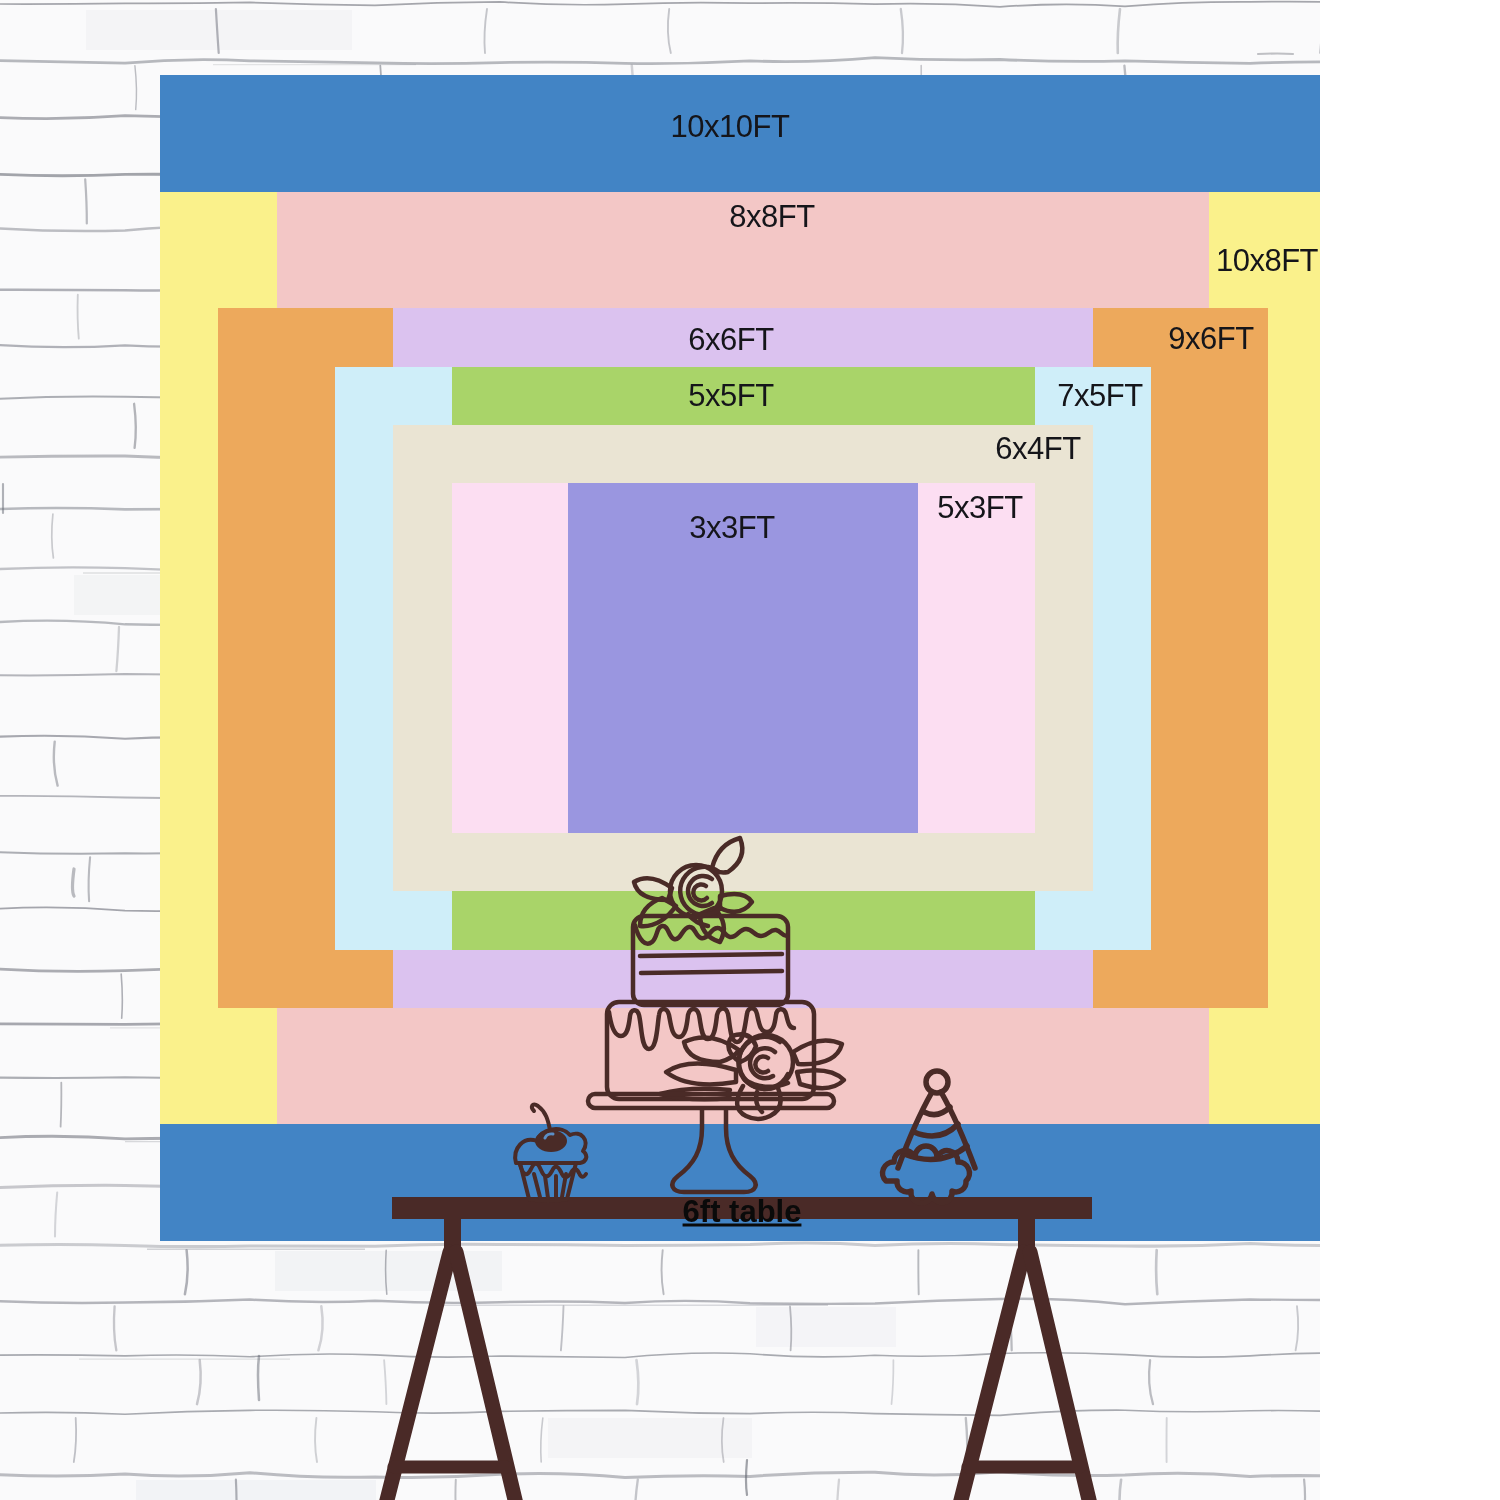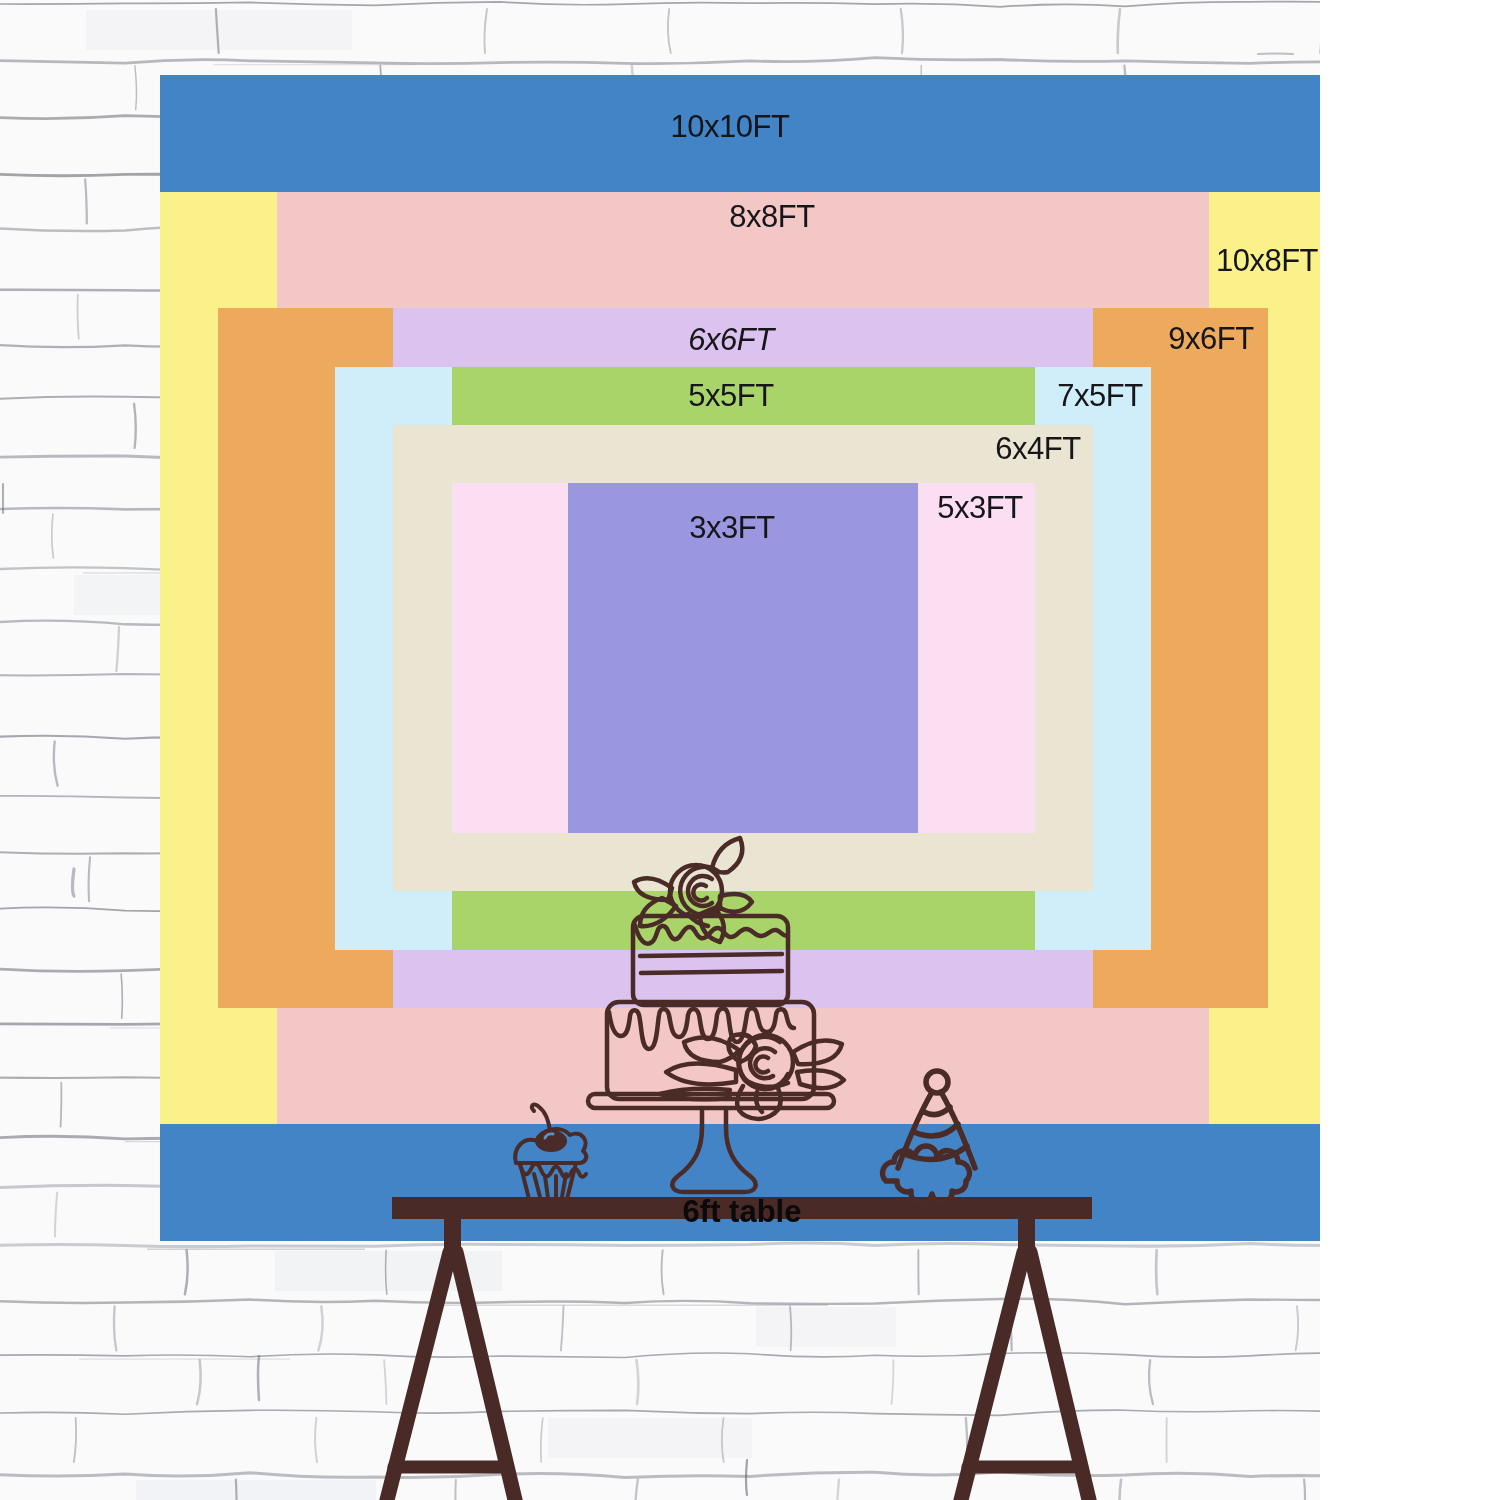--- a/index.html
+++ b/index.html
@@ -297,21 +297,21 @@
       <div class="bd-rect" style="left: 451.5px; top: 366.5px; width: 583px; height: 583px; background: rgb(169, 212, 105);"></div>
       <div class="bd-rect" style="left: 393.2px; top: 424.8px; width: 699.6px; height: 466.4px; background: rgb(234, 228, 211);"></div>
       <div class="bd-rect" style="left: 451.5px; top: 483.1px; width: 583px; height: 349.8px; background: rgb(252, 222, 242);"></div>
       <div class="bd-rect" style="left: 568.1px; top: 483.1px; width: 349.8px; height: 349.8px; background: rgb(154, 150, 224);"></div>
     </div>
   <div id="labels">
       <div class="size-label" style="left: 730px; top: 126px; color: rgb(21, 21, 26);">10x10FT</div>
       <div class="size-label" style="left: 1267px; top: 216px; color: rgb(21, 21, 26); margin-top: 44px;">10x8FT</div>
       <div class="size-label" style="left: 732px; top: 216px; color: rgb(21, 21, 26); margin-left: 40px;">8x8FT</div>
       <div class="size-label" style="left: 1211px; top: 338px; color: rgb(21, 21, 26);">9x6FT</div>
-      <div class="size-label" style="left: 731px; top: 339px; color: rgb(21, 21, 26); font-style: italic;">6x6FT</div>
+      <div class="size-label" style="left: 731px; top: 339px; color: rgb(21, 21, 26);">6x6FT</div>
       <div class="size-label" style="left: 1100px; top: 395px; color: rgb(21, 21, 26);">7x5FT</div>
       <div class="size-label" style="left: 731px; top: 395px; color: rgb(21, 21, 26);">5x5FT</div>
       <div class="size-label" style="left: 1038px; top: 448px; color: rgb(21, 21, 26); text-align: right;">6x4FT</div>
       <div class="size-label" style="left: 980px; top: 507px; color: rgb(21, 21, 26);">5x3FT</div>
       <div class="size-label" style="left: 732px; top: 507px; color: rgb(21, 21, 26); margin-top: 20px;">3x3FT</div>
     </div>
 
   <svg id="scene" viewBox="0 0 1500 1500">
     <g id="table-solid" fill="#4a2a27">
       <rect id="bar" x="392" y="1197" width="700" height="22"></rect>
@@ -390,14 +390,14 @@
         <path d="M932,1092 Q915,1122 898,1168"></path>
         <path d="M941,1092 Q958,1122 975,1168"></path>
         <path d="M924,1112 Q938,1119 950,1107"></path>
         <path d="M914,1132 Q940,1143 958,1124"></path>
         <path d="M904,1154 Q940,1168 967,1146"></path>
         <path d="M886,1181 a11,11 0 0,1 8,-19 a11,11 0 0,1 21,-5 a11,11 0 0,1 22,0 a11,11 0 0,1 21,5 a11,11 0 0,1 8,19 a10,10 0 0,1 -14,10 a10,10 0 0,1 -20,3 a10,10 0 0,1 -21,-3 a10,10 0 0,1 -14,-10 Z"></path>
       </g>
     </g>
   </svg>
 
-  <div id="table-label" style="left: 742px; top: 1211px;">6ft table</div>
+  <div id="table-label" style="left: 742px; top: 1211px; text-decoration: underline;">6ft table</div>
 </div>
 
 </body></html>

